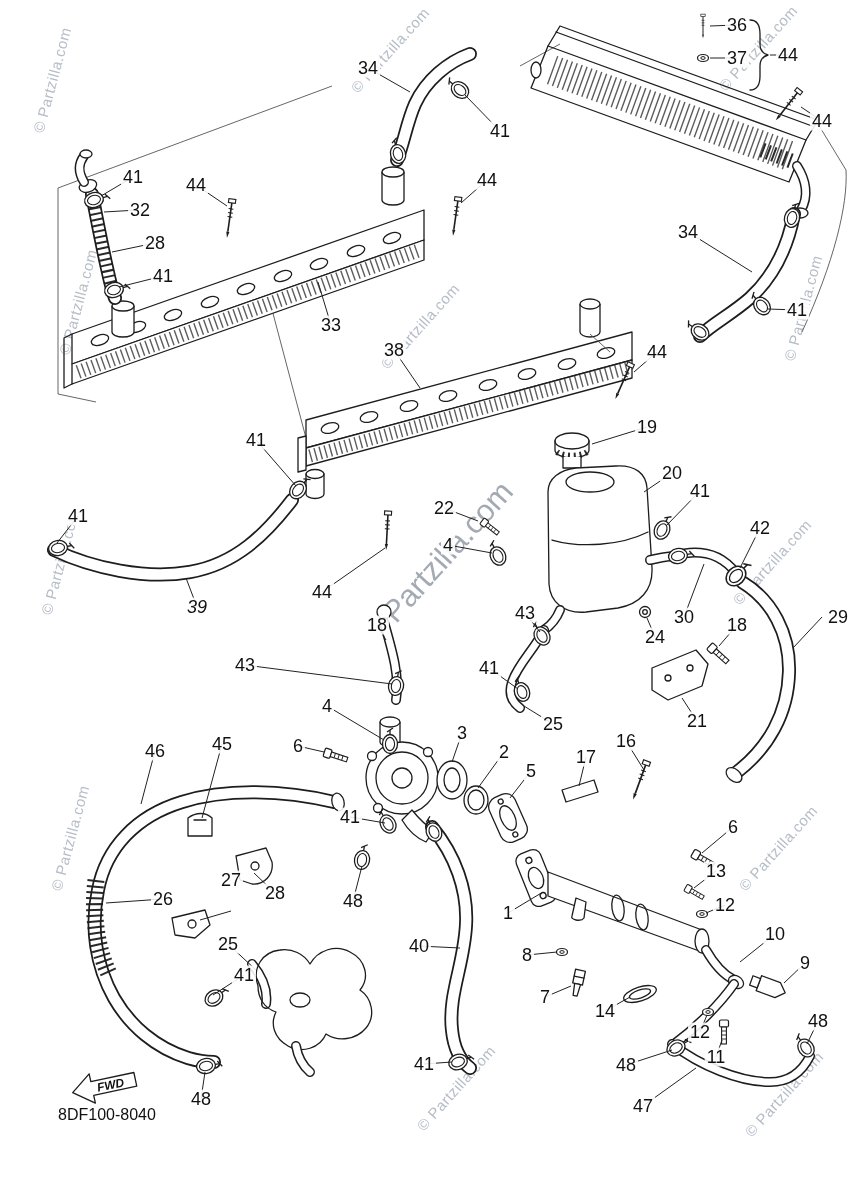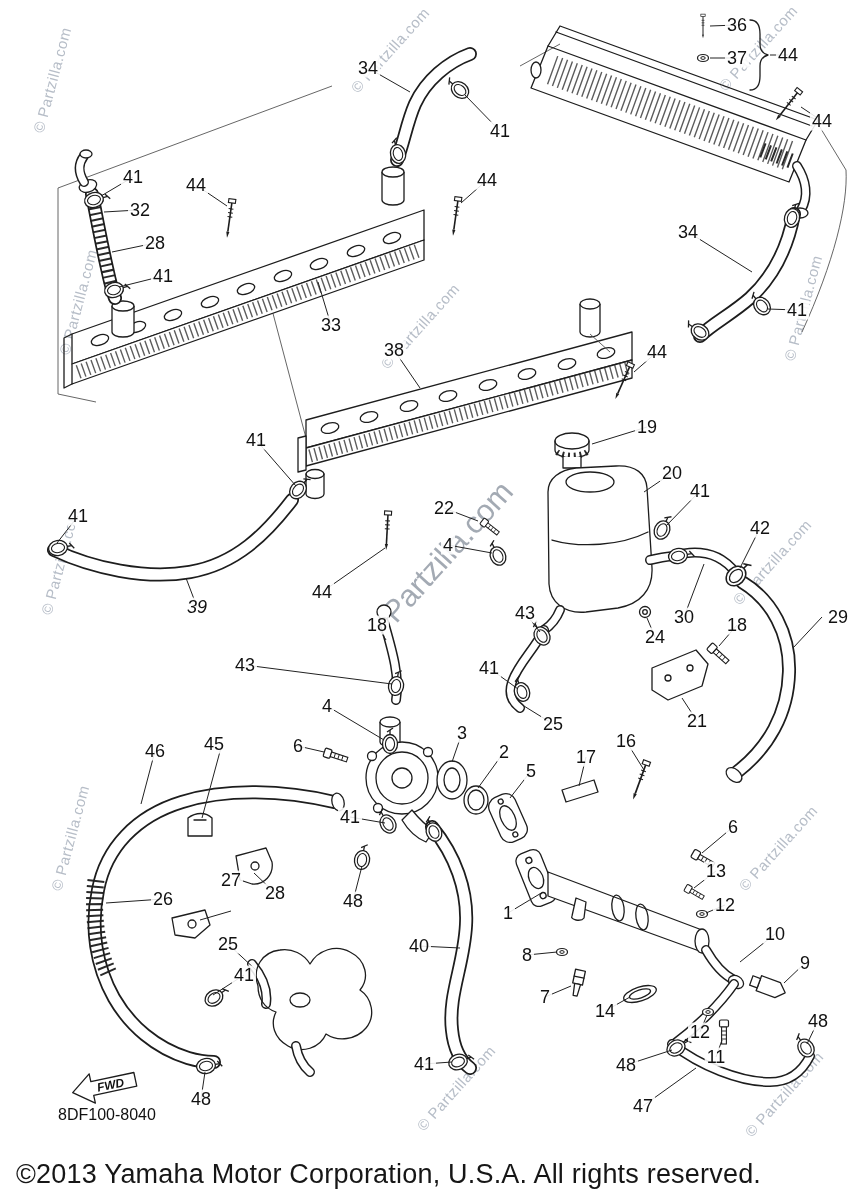--- a/index.html
+++ b/index.html
@@ -479,21 +479,21 @@
         <span class="callout" style="left: 553px; top: 724px;">25</span>
         <span class="callout" style="left: 697px; top: 721px;">21</span>
         <span class="callout" style="left: 327px; top: 706px;">4</span>
         <span class="callout" style="left: 298px; top: 746px;">6</span>
         <span class="callout" style="left: 462px; top: 733px;">3</span>
         <span class="callout" style="left: 504px; top: 752px;">2</span>
         <span class="callout" style="left: 531px; top: 771px;">5</span>
         <span class="callout" style="left: 586px; top: 757px;">17</span>
         <span class="callout" style="left: 626px; top: 741px;">16</span>
         <span class="callout" style="left: 155px; top: 751px;">46</span>
-        <span class="callout" style="left: 214px; top: 744px;">45</span>
+        <span class="callout" style="left: 222px; top: 744px;">45</span>
         <span class="callout" style="left: 350px; top: 817px;">41</span>
         <span class="callout" style="left: 733px; top: 827px;">6</span>
         <span class="callout" style="left: 716px; top: 871px;">13</span>
         <span class="callout" style="left: 725px; top: 905px;">12</span>
         <span class="callout" style="left: 275px; top: 893px;">28</span>
         <span class="callout" style="left: 353px; top: 901px;">48</span>
         <span class="callout" style="left: 163px; top: 899px;">26</span>
         <span class="callout" style="left: 231px; top: 880px;">27</span>
         <span class="callout" style="left: 775px; top: 934px;">10</span>
         <span class="callout" style="left: 419px; top: 946px;">40</span>
@@ -509,16 +509,13 @@
         <span class="callout" style="left: 716px; top: 1057px;">11</span>
         <span class="callout" style="left: 626px; top: 1065px;">48</span>
         <span class="callout" style="left: 424px; top: 1064px;">41</span>
         <span class="callout" style="left: 201px; top: 1099px;">48</span>
         <span class="callout" style="left: 643px; top: 1106px;">47</span>
       </div>
 
     <div class="diagram-code">8DF100-8040</div>
   </div>
 
-  <div class="footer">
-    <span>©2013 Yamaha Motor Corporation, U.S.A. All rights reserved.</span>
-  </div>
 </div>
 
 </body></html>

